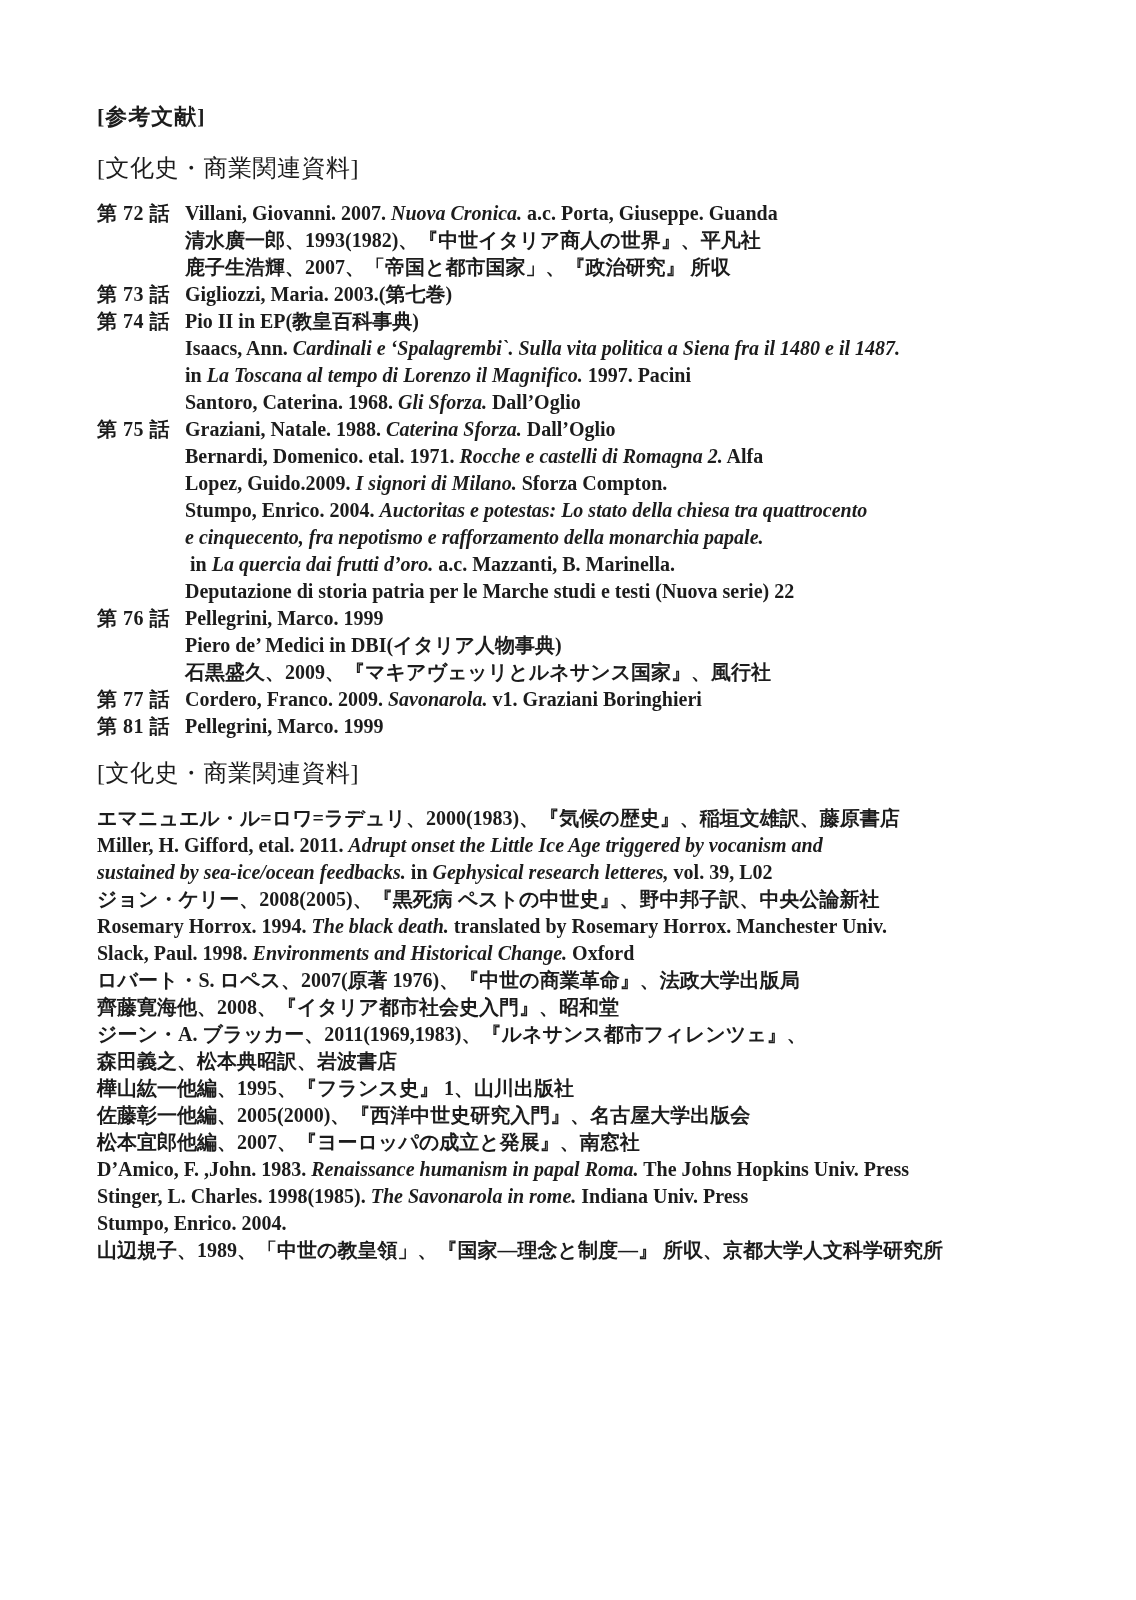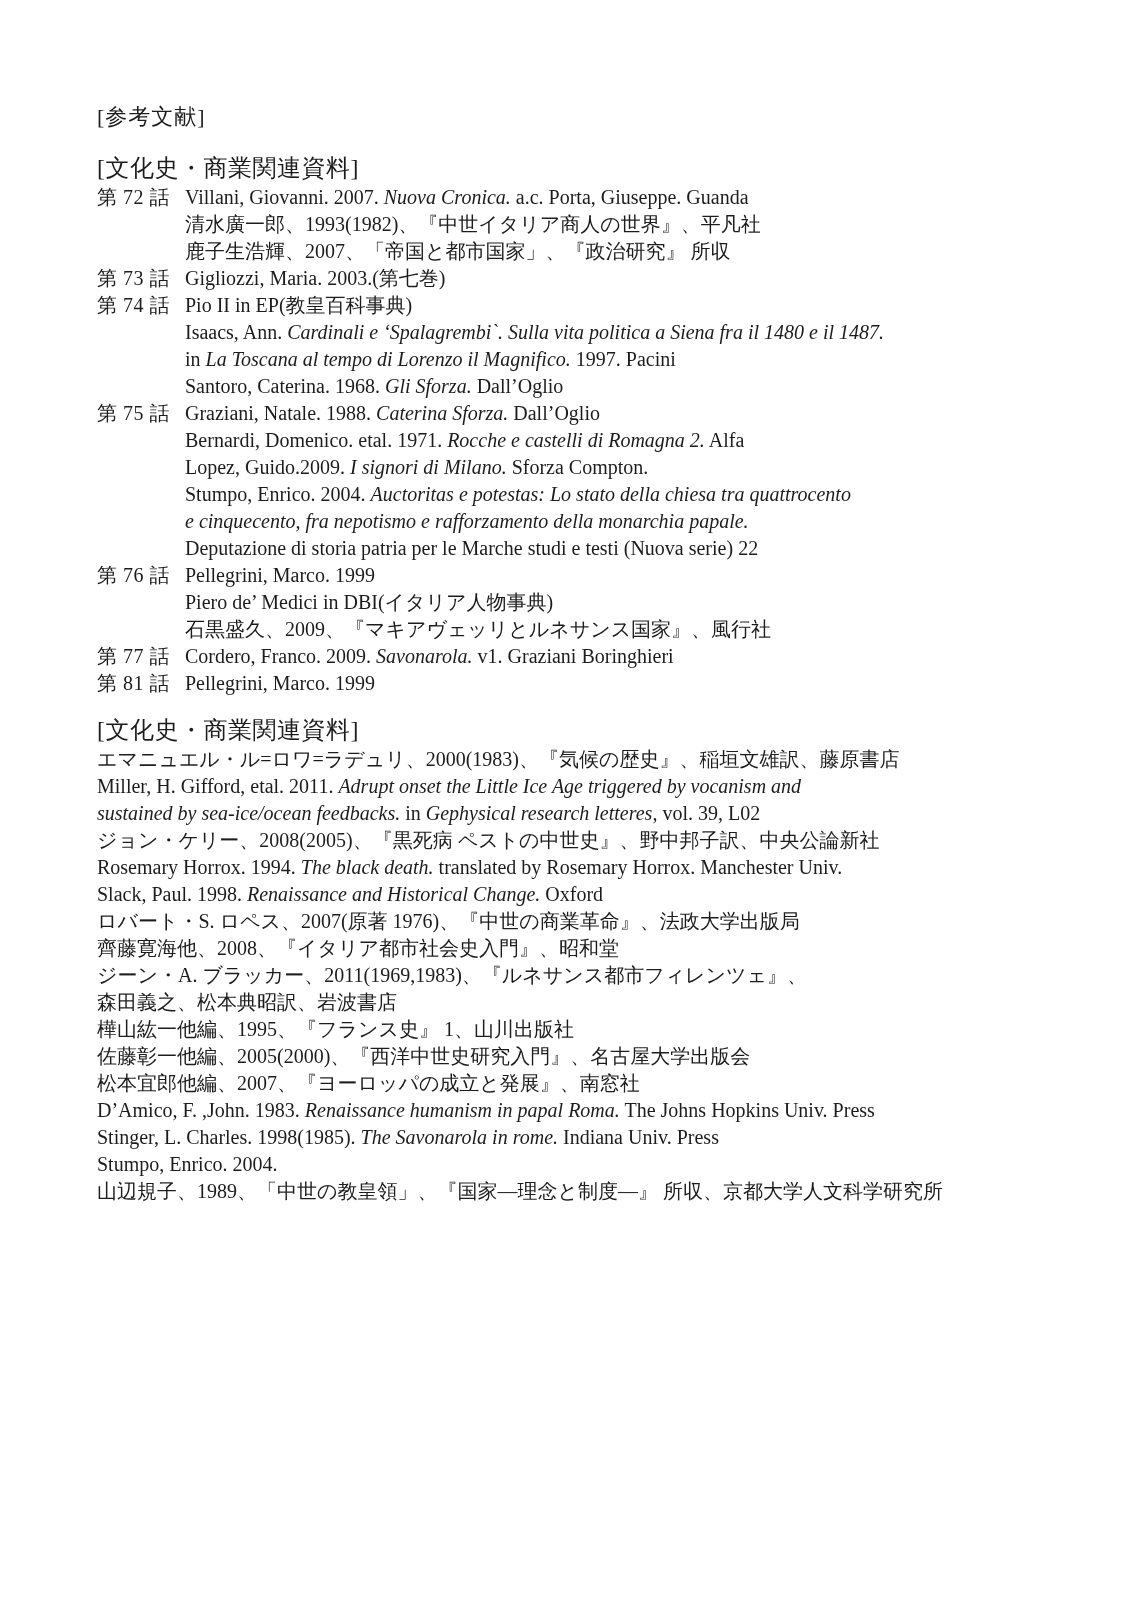--- a/index.html
+++ b/index.html
@@ -18,36 +18,36 @@
     position: relative;
     width: 1136px;
     height: 1600px;
     background: #ffffff;
   }
   .page-title {
     margin: 0;
     padding: 102px 0 0 97px;
     font-size: 22px;
     line-height: 30px;
-    font-weight: normal;
+    font-weight: bold;
     letter-spacing: 1px;
   }
   .section {
     margin-left: 97px;
     margin-right: 40px;
   }
   .section-1 { margin-top: 23px; }
   .section-2 { margin-top: 20px; }
   .section-header {
     font-size: 24px;
     line-height: 27px;
     letter-spacing: 0.5px;
     white-space: pre;
   }
-  .rows { margin-top: 2px; }
+  .rows { margin-top: 18px; font-weight: bold; }
   .ref-row {
     font-size: 20px;
     line-height: 27px;
     white-space: pre;
     display: flex;
     flex-direction: row;
   }
   .ep-label {
     flex: 0 0 88px;
     width: 88px;
@@ -71,38 +71,39 @@
         <div class="ref-row"><span class="ep-label">第 73 話</span><span class="ref-text"><span class="">Gigliozzi, Maria. 2003.(第七巻)</span></span></div>
         <div class="ref-row"><span class="ep-label">第 74 話</span><span class="ref-text"><span class="">Pio II in EP(教皇百科事典)</span></span></div>
         <div class="ref-row"><span class="ep-label"></span><span class="ref-text"><span class="">Isaacs, Ann. </span><span class="it">Cardinali e ‘Spalagrembi`. Sulla vita politica a Siena fra il 1480 e il 1487.</span></span></div>
         <div class="ref-row"><span class="ep-label"></span><span class="ref-text"><span class="">in </span><span class="it">La Toscana al tempo di Lorenzo il Magnifico.</span><span class=""> 1997. Pacini</span></span></div>
         <div class="ref-row"><span class="ep-label"></span><span class="ref-text"><span class="">Santoro, Caterina. 1968. </span><span class="it">Gli Sforza.</span><span class=""> Dall’Oglio</span></span></div>
         <div class="ref-row"><span class="ep-label">第 75 話</span><span class="ref-text"><span class="">Graziani, Natale. 1988. </span><span class="it">Caterina Sforza.</span><span class=""> Dall’Oglio</span></span></div>
         <div class="ref-row"><span class="ep-label"></span><span class="ref-text"><span class="">Bernardi, Domenico. etal. 1971. </span><span class="it">Rocche e castelli di Romagna 2.</span><span class=""> Alfa</span></span></div>
         <div class="ref-row"><span class="ep-label"></span><span class="ref-text"><span class="">Lopez, Guido.2009. </span><span class="it">I signori di Milano.</span><span class=""> Sforza Compton.</span></span></div>
         <div class="ref-row"><span class="ep-label"></span><span class="ref-text"><span class="">Stumpo, Enrico. 2004. </span><span class="it">Auctoritas e potestas: Lo stato della chiesa tra quattrocento</span></span></div>
         <div class="ref-row"><span class="ep-label"></span><span class="ref-text"><span class="it">e cinquecento, fra nepotismo e rafforzamento della monarchia papale.</span></span></div>
+        <div class="ref-row"><span class="ep-label"></span><span class="ref-text"><span class=""> in </span><span class="it">La quercia dai frutti d’oro.</span><span class=""> a.c. Mazzanti, B. Marinella.</span></span></div>
         <div class="ref-row"><span class="ep-label"></span><span class="ref-text"><span class="">Deputazione di storia patria per le Marche studi e testi (Nuova serie) 22</span></span></div>
         <div class="ref-row"><span class="ep-label">第 76 話</span><span class="ref-text"><span class="">Pellegrini, Marco. 1999</span></span></div>
         <div class="ref-row"><span class="ep-label"></span><span class="ref-text"><span class="">Piero de’ Medici in DBI(イタリア人物事典)</span></span></div>
         <div class="ref-row"><span class="ep-label"></span><span class="ref-text"><span class="">石黒盛久、2009、『マキアヴェッリとルネサンス国家』、風行社</span></span></div>
         <div class="ref-row"><span class="ep-label">第 77 話</span><span class="ref-text"><span class="">Cordero, Franco. 2009. </span><span class="it">Savonarola.</span><span class=""> v1. Graziani Boringhieri</span></span></div>
         <div class="ref-row"><span class="ep-label">第 81 話</span><span class="ref-text"><span class="">Pellegrini, Marco. 1999</span></span></div>
       </div>
   </div>
 
   <div class="section section-2">
     <div class="section-header">[文化史・商業関連資料]</div>
     <div class="rows">
         <div class="ref-row"><span class="ref-text"><span class="">エマニュエル・ル=ロワ=ラデュリ、2000(1983)、『気候の歴史』、稲垣文雄訳、藤原書店</span></span></div>
         <div class="ref-row"><span class="ref-text"><span class="">Miller, H. Gifford, etal. 2011. </span><span class="it">Adrupt onset the Little Ice Age triggered by vocanism and</span></span></div>
         <div class="ref-row"><span class="ref-text"><span class="it">sustained by sea-ice/ocean feedbacks.</span><span class=""> in </span><span class="it">Gephysical research letteres,</span><span class=""> vol. 39, L02</span></span></div>
         <div class="ref-row"><span class="ref-text"><span class="">ジョン・ケリー、2008(2005)、『黒死病 ペストの中世史』、野中邦子訳、中央公論新社</span></span></div>
         <div class="ref-row"><span class="ref-text"><span class="">Rosemary Horrox. 1994. </span><span class="it">The black death.</span><span class=""> translated by Rosemary Horrox. Manchester Univ.</span></span></div>
-        <div class="ref-row"><span class="ref-text"><span class="">Slack, Paul. 1998. </span><span class="it">Renaissance and Historical Change.</span><span class=""> Oxford</span></span></div>
+        <div class="ref-row"><span class="ref-text"><span class="">Slack, Paul. 1998. </span><span class="it">Environments and Historical Change.</span><span class=""> Oxford</span></span></div>
         <div class="ref-row"><span class="ref-text"><span class="">ロバート・S. ロペス、2007(原著 1976)、『中世の商業革命』、法政大学出版局</span></span></div>
         <div class="ref-row"><span class="ref-text"><span class="">齊藤寛海他、2008、『イタリア都市社会史入門』、昭和堂</span></span></div>
         <div class="ref-row"><span class="ref-text"><span class="">ジーン・A. ブラッカー、2011(1969,1983)、『ルネサンス都市フィレンツェ』、</span></span></div>
         <div class="ref-row"><span class="ref-text"><span class="">森田義之、松本典昭訳、岩波書店</span></span></div>
         <div class="ref-row"><span class="ref-text"><span class="">樺山紘一他編、1995、『フランス史』 1、山川出版社</span></span></div>
         <div class="ref-row"><span class="ref-text"><span class="">佐藤彰一他編、2005(2000)、『西洋中世史研究入門』、名古屋大学出版会</span></span></div>
         <div class="ref-row"><span class="ref-text"><span class="">松本宜郎他編、2007、『ヨーロッパの成立と発展』、南窓社</span></span></div>
         <div class="ref-row"><span class="ref-text"><span class="">D’Amico, F. ,John. 1983. </span><span class="it">Renaissance humanism in papal Roma.</span><span class=""> The Johns Hopkins Univ. Press</span></span></div>
         <div class="ref-row"><span class="ref-text"><span class="">Stinger, L. Charles. 1998(1985). </span><span class="it">The Savonarola in rome.</span><span class=""> Indiana Univ. Press</span></span></div>
         <div class="ref-row"><span class="ref-text"><span class="">Stumpo, Enrico. 2004.</span></span></div>

